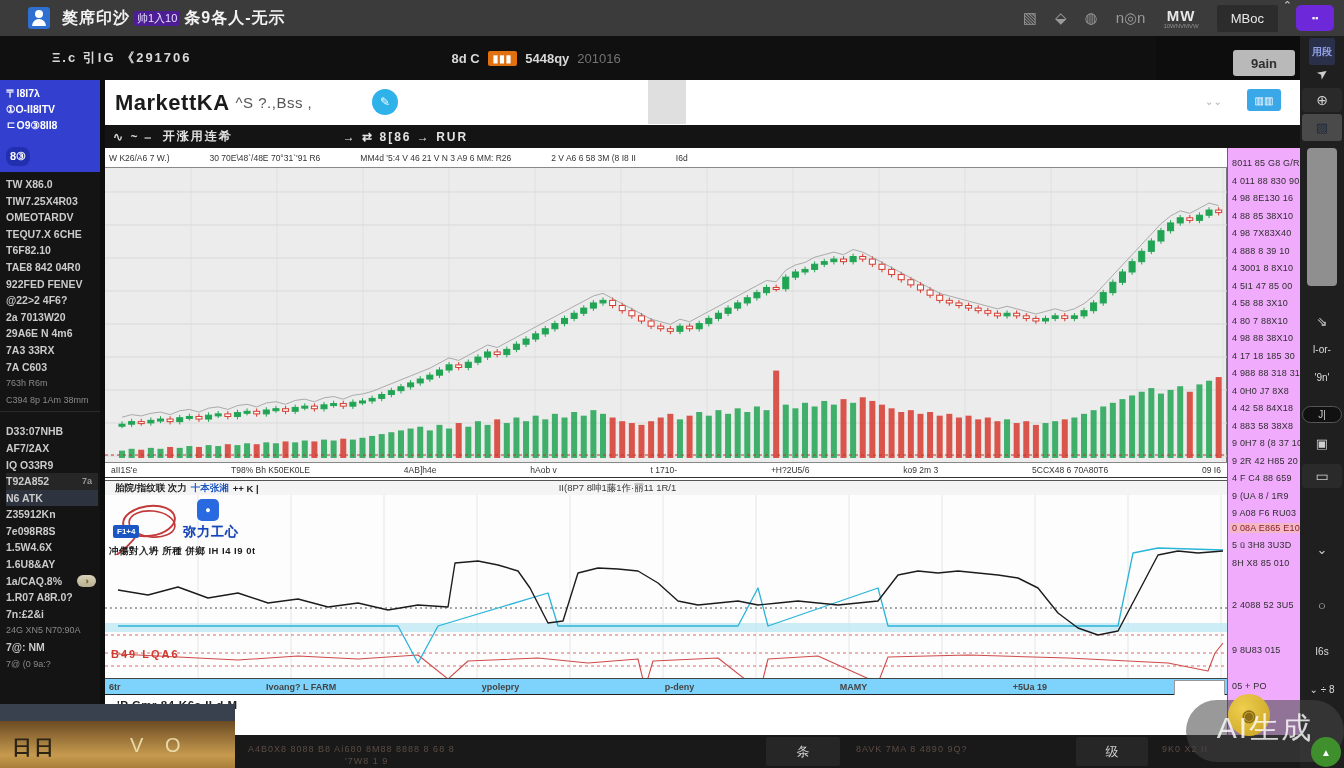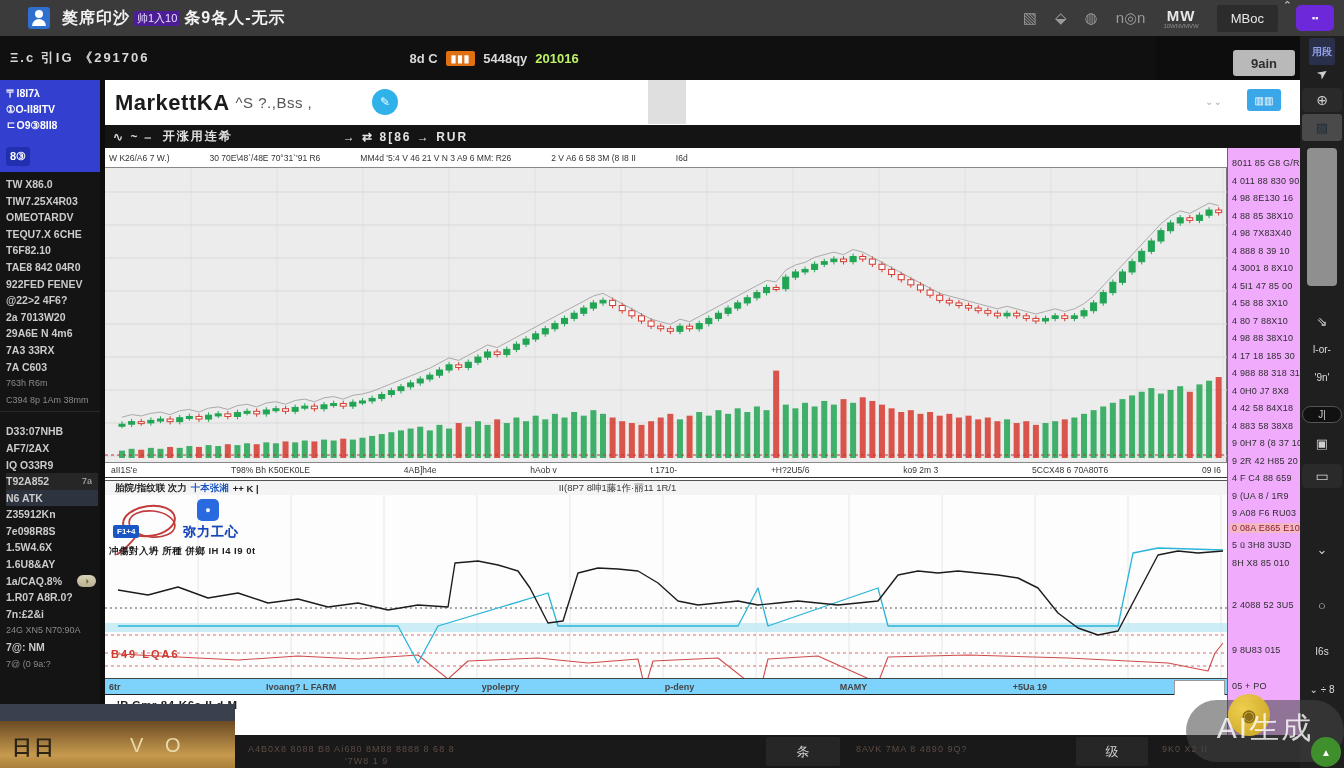--- a/index.html
+++ b/index.html
@@ -26,36 +26,36 @@
   .mw-logo .mw { font-weight:bold; font-size:15px; letter-spacing:1px; }
   .mw-logo .mw-sub { font-size:6px; color:#8f8f8f; }
   .mboc-btn { background:#2c2c2c; color:#e8e8e8; font-size:13px; padding:6px 14px;
     position:relative; border-radius:2px; }
   .mboc-btn .caret { position:absolute; right:-14px; top:-6px; color:#cfcfcf; font-size:11px; }
   .purple-btn { width:38px; height:26px; background:#6d28d9; border-radius:5px; color:#fff;
     font-size:9px; display:flex; align-items:center; justify-content:center; }
 
   
   .toolbar2 { left:0; top:36px; width:1156px; height:44px; background:#101010;
-    display:flex; align-items:center; color:#d8d8d8; font-size:13px; }
+    display:flex; align-items:center; color:#d8d8d8; font-size:13px;padding-left:42px; }
   .t2-left { margin-left:10px; letter-spacing:2px; font-weight:bold; }
   .t2-mid { margin-left:260px; display:flex; align-items:center; gap:8px; font-weight:bold; }
   .t2-badge { background:#e07010; color:#fff; font-size:10px; padding:2px 5px; border-radius:2px;
     letter-spacing:1px; }
-  .t2-dim { color:#bef264; font-weight:bold; }
+  .t2-dim { color:#737373; font-weight:normal; }
   .gain-btn { position:absolute; left:1233px; top:50px; width:62px; height:26px; background:#b9b9b9;
     color:#2e2e2e; font-size:13px; font-weight:bold; display:flex; align-items:center;
     justify-content:center; border-radius:3px; }
 
   
   .sidebar { left:0; top:80px; width:100px; height:624px; background:#141414; overflow:hidden; }
   .side-blue { width:100px; height:92px; background:#3340cf; color:#fff; padding:6px 6px;
     font-size:10.5px; font-weight:bold; line-height:1.5; }
   .side-blue .blue-icon { display:inline-block; margin-top:14px; font-size:11px;
-    background:#2230b0; padding:1px 4px; border-radius:3px; }
+    background:#2230b0; padding:1px 4px; border-radius:8px; }
   .wl { list-style:none; padding:4px 0 0 6px; }
   .wl li { height:16.6px; line-height:16.6px; font-size:10.5px; color:#cbcbcb;
     white-space:nowrap; font-weight:bold; }
   .wl li.dim { color:#8a8a8a; font-size:9px; font-weight:normal; }
   .wl li.hl { background:#2e3340; margin-right:2px; }
   .wl li.lite { background:#262626; margin-right:2px; }
   .wl li .sub { float:right; margin-right:6px; color:#9a9a9a; font-size:9px; }
   .wl li .pill { float:right; margin-right:4px; background:linear-gradient(#d8d2b8,#b8b092);
     color:#7a6a20; border-radius:7px; padding:0 7px; font-size:9px; height:12px; line-height:12px;
     margin-top:2px; }

